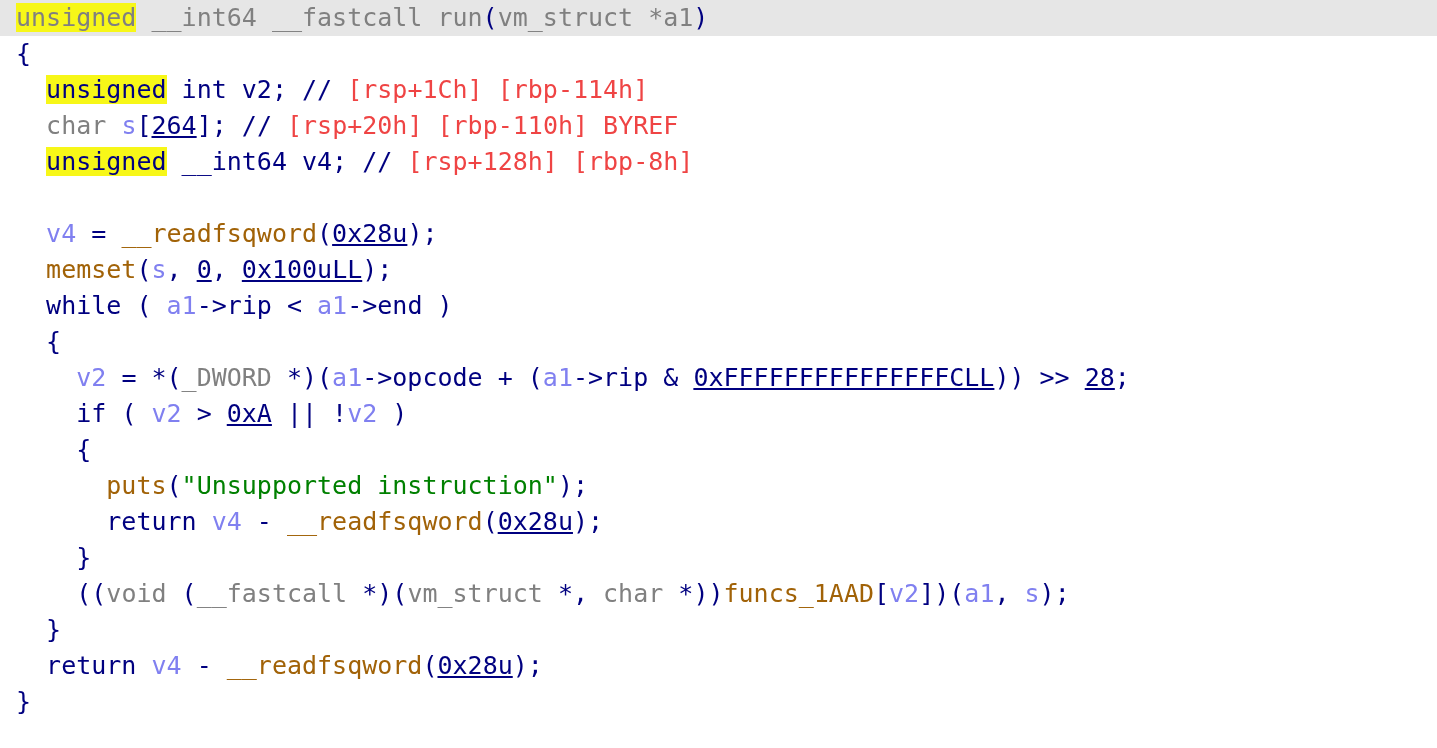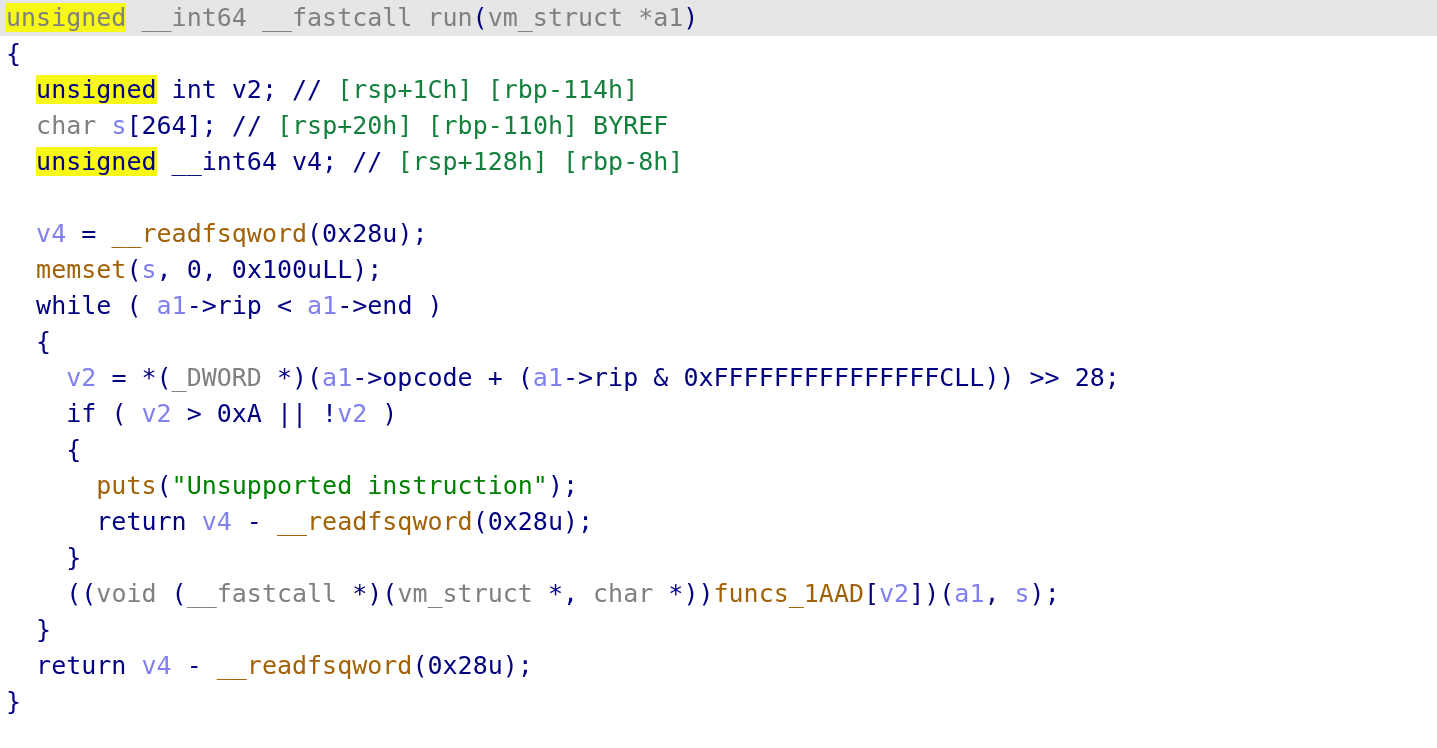--- a/index.html
+++ b/index.html
@@ -26,39 +26,39 @@
     letter-spacing: 0px;
     white-space: pre;
     -webkit-font-smoothing: none;
   }
 
   .ln {
     display: block;
     height: 36px;
     line-height: 36px;
     white-space: pre;
-    padding-left: 6px;
+    padding-left: 16px;
     box-sizing: border-box;
   }
 
   
   .ln.cur {
     background: #e6e6e6;
   }
 
   
   .t-punc   { color: #000080; }            
   .t-kw     { color: #000080; font-weight: normal; }  
   .t-type   { color: #808080; }            
   .t-name   { color: #808080; }            
   .t-var    { color: #8080f0; }            
   .t-func   { color: #a16207; }            
-  .t-num    { color: #000080; }            
+  .t-num    { color: #000080; text-decoration: underline; }            
   .t-str    { color: #008000; }            
-  .t-cmt    { color: #15803d; }            
+  .t-cmt    { color: #ef4444; }            
   .t-cmtmk  { color: #000080; }            
 
   
   .hl {
     background: #f7f718;
   }
 </style>
 </head>
 <body>
 

